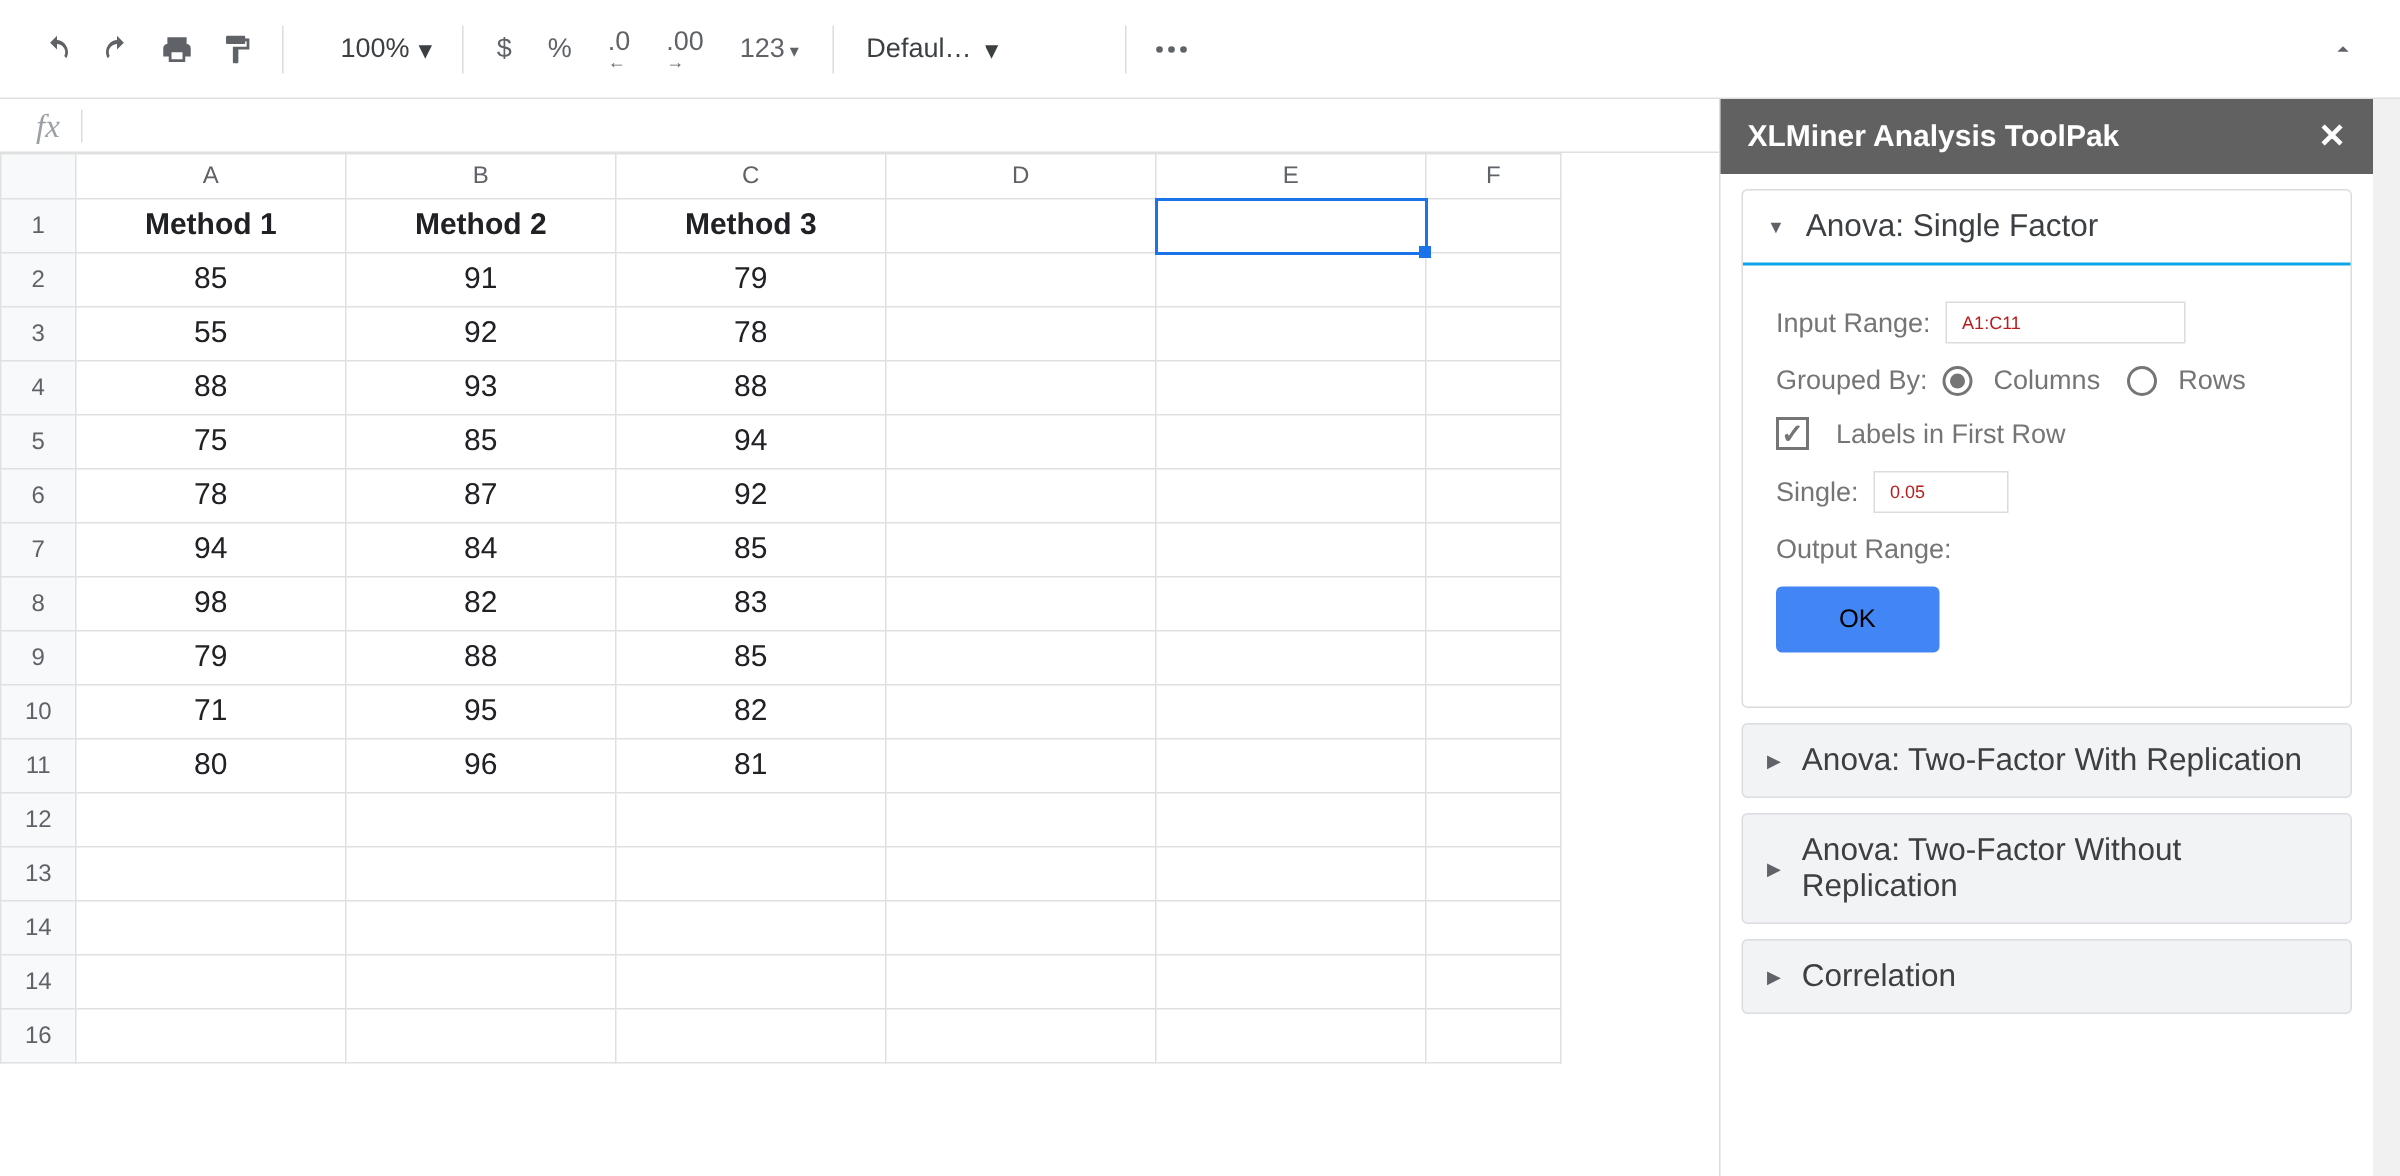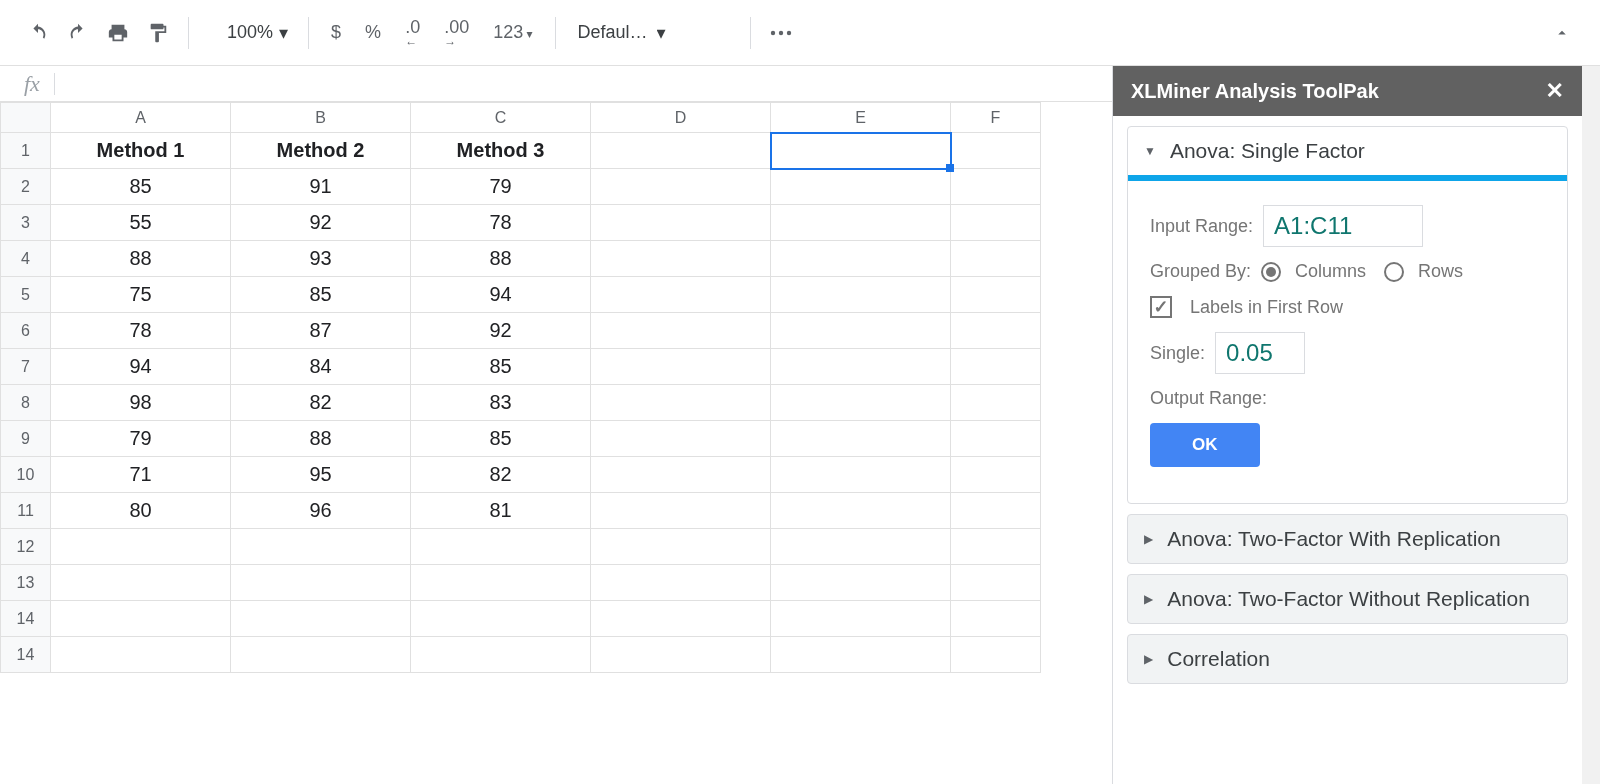--- a/index.html
+++ b/index.html
@@ -29,40 +29,40 @@
 .col-hdr.first { width: 50px; background: #f8f9fa; }
 .row-hdr { width: 50px; background: #f8f9fa; color: #5f6368; font-size: 16px; text-align: center; }
 .cell { height: 36px; font-size: 20px; color: #202124; }
 .cell.header { font-weight: bold; }
 .cell.selected { outline: 2px solid #1a73e8; outline-offset: -1px; position: relative; }
 .cell.selected::after { content: ''; position: absolute; right: -4px; bottom: -4px; width: 8px; height: 8px; background: #1a73e8; }
 .col-A, .col-B, .col-C { width: 180px; }
 .col-D, .col-E { width: 180px; }
 .col-F { width: 90px; }
 
-.sidebar { width: 470px; display: flex; flex-direction: column; border-left: 1px solid #dadce0; background: #fff; }
+.sidebar { width: 436px; display: flex; flex-direction: column; border-left: 1px solid #dadce0; background: #fff; }
 .sidebar-hdr { display: flex; align-items: center; height: 50px; background: #616161; color: #fff; padding: 0 18px; font-size: 20px; font-weight: bold; }
 .sidebar-hdr .close { margin-left: auto; cursor: pointer; font-size: 22px; }
 .sidebar-body { flex: 1; overflow-y: auto; padding: 10px 14px; }
 
 .panel { border: 1px solid #dadce0; border-radius: 4px; margin-bottom: 10px; background: #fff; }
 .panel-hdr { display: flex; align-items: center; padding: 12px 16px; font-size: 21px; color: #3c4043; cursor: pointer; gap: 14px; }
 .panel-hdr .arrow { font-size: 12px; color: #5f6368; }
 .panel.collapsed { background: #f1f3f4; }
-.panel-body { padding: 10px 22px 22px 22px; border-top: 6px solid #0ea5e9; }
+.panel-body { padding: 10px 22px 22px 22px; border-top: 2px solid #0ea5e9; }
 
 .form-row { display: flex; align-items: center; margin: 14px 0; font-size: 18px; color: #757575; gap: 10px; }
 .form-row label { }
-.form-row input[type=text] { font-size: 24px; padding: 6px 10px; border: 1px solid #dadce0; width: 160px; color: #0f766e; }
+.form-row input[type=text] { font-size: 12px; padding: 6px 10px; border: 1px solid #dadce0; width: 160px; color: #b91c1c; }
 .form-row input[type=text].focused { border: 2px solid #1a73e8; }
 .radio { width: 20px; height: 20px; border: 2px solid #757575; border-radius: 50%; display: inline-flex; align-items: center; justify-content: center; margin-right: 4px; }
 .radio.checked::after { content: ''; width: 10px; height: 10px; background: #757575; border-radius: 50%; }
 .checkbox { width: 22px; height: 22px; border: 2px solid #757575; display: inline-flex; align-items: center; justify-content: center; margin-right: 8px; }
 .checkbox.checked::after { content: '✓'; font-size: 18px; color: #757575; font-weight: bold; }
-.ok-btn { background: #4285f4; color: #ffffff; border: none; font-size: 17px; font-weight: bold; padding: 12px 42px; border-radius: 4px; cursor: pointer; }
+.ok-btn { background: #4285f4; color: #000000; border: none; font-size: 17px; font-weight: normal; padding: 12px 42px; border-radius: 4px; cursor: pointer; }
 
 svg { display: block; }
 .scrollbar-placeholder { width: 18px; background: #f1f1f1; }
 </style>
 </head>
 <body>
 
 <div class="toolbar">
   <button class="toolbar-btn">
     <svg width="22" height="22" viewBox="0 0 24 24">
@@ -263,20 +263,29 @@
               <th class="row-hdr">14</th>
               <td class="cell col-A"></td>
               <td class="cell col-B"></td>
               <td class="cell col-C"></td>
               <td class="cell col-D"></td>
               <td class="cell col-E"></td>
               <td class="cell col-F"></td>
             </tr>
             <tr>
               <th class="row-hdr">14</th>
+              <td class="cell col-A"></td>
+              <td class="cell col-B"></td>
+              <td class="cell col-C"></td>
+              <td class="cell col-D"></td>
+              <td class="cell col-E"></td>
+              <td class="cell col-F"></td>
+            </tr>
+            <tr>
+              <th class="row-hdr">16</th>
               <td class="cell col-A"></td>
               <td class="cell col-B"></td>
               <td class="cell col-C"></td>
               <td class="cell col-D"></td>
               <td class="cell col-E"></td>
               <td class="cell col-F"></td>
             </tr>
           </tbody>
         </table>
     </div>

